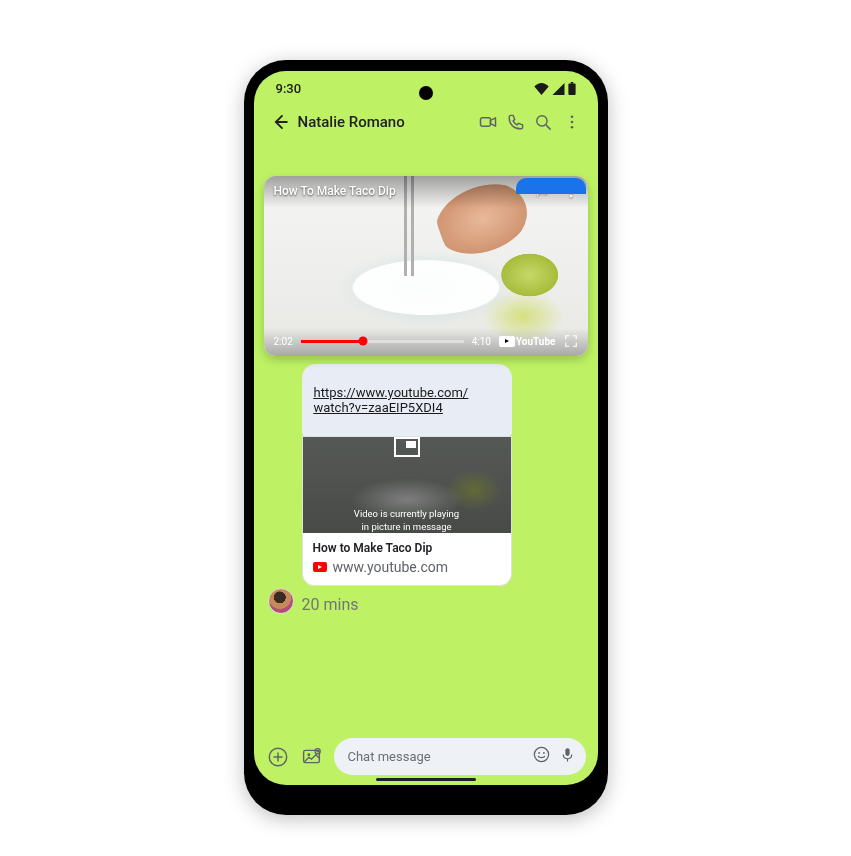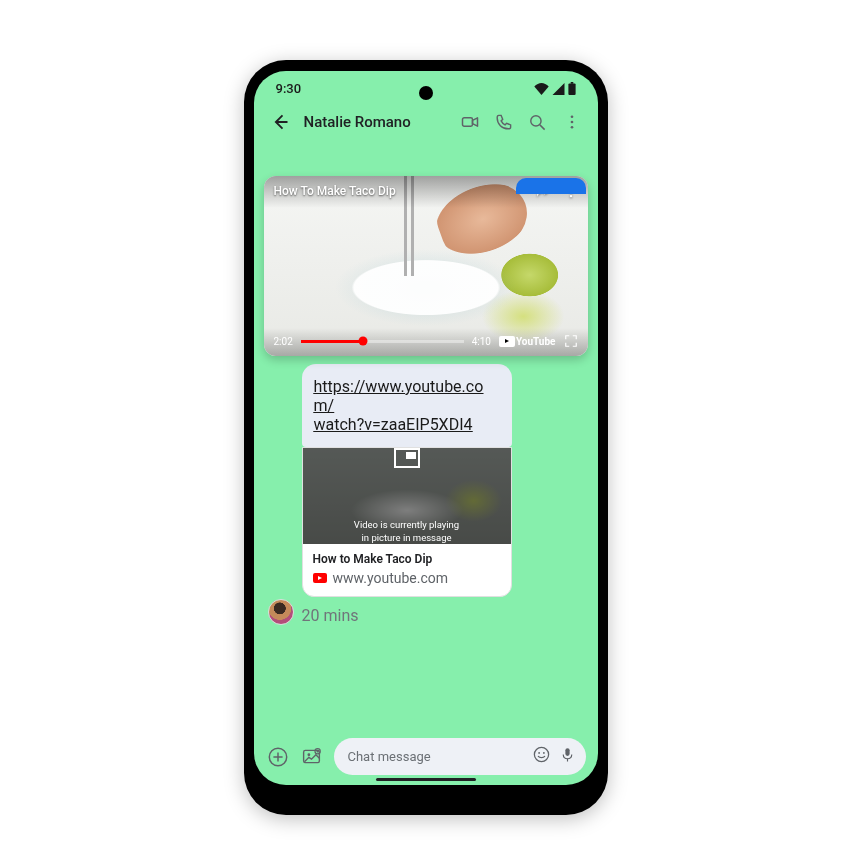--- a/index.html
+++ b/index.html
@@ -13,21 +13,21 @@
   .phone-frame {
     width: 364px; height: 755px;
     background: #000;
     border-radius: 42px;
     padding: 11px 10px 30px 10px;
     box-shadow: 0 4px 20px rgba(0,0,0,0.25);
     position: relative;
   }
   .screen {
     width: 100%; height: 100%;
-    background: #86efac;
+    background: #bef264;
     border-radius: 32px;
     overflow: hidden;
     position: relative;
     display: flex; flex-direction: column;
   }
   .camera-hole {
     position: absolute;
     top: 15px; left: 50%; transform: translateX(-50%);
     width: 14px; height: 14px;
     background: #000; border-radius: 50%;
@@ -38,21 +38,20 @@
     display: flex; justify-content: space-between; align-items: center;
     padding: 10px 22px 6px 22px;
     font-size: 13px; font-weight: 500; color: #1a1a1a;
   }
   .status-icons { display: flex; align-items: center; gap: 3px; }
   .status-icons svg { display:block; }
   
   .appbar {
     display: flex; align-items: center;
     padding: 6px 12px 10px 12px;
-    gap: 6px;
   }
   .appbar .title {
     flex: 1; font-size: 15px; font-weight: 500; color: #202124;
     padding-left: 4px;
   }
   .iconbtn { width: 28px; height: 28px; display:flex; align-items:center; justify-content:center; color:#5f6368; cursor:pointer; }
   .iconbtn svg { display:block; }
   
   .chat {
     flex: 1; overflow: hidden;
@@ -133,21 +132,21 @@
     width:70px; height:16px;
     background:#1a73e8; border-radius: 10px 10px 0 0;
     z-index:2;
   }
   
   .link-col {
     padding: 0 14px 0 48px;
   }
   .link-bubble {
     background:#e8ecf5; border-radius:14px 14px 4px 4px;
-    padding:13px 12px; font-size:16px; color:#1a1a1a;
+    padding:21px 12px; font-size:13px; color:#1a1a1a;
     max-width: 210px;
     text-decoration: underline;
   }
   .link-bubble .url { text-decoration: underline; word-break: break-all; }
   .card {
     width:210px; border:1px solid #e0e0e0; border-radius:0 0 12px 12px;
     overflow:hidden; background:#fff;
   }
   .card-thumb {
     height:96px; position:relative;

